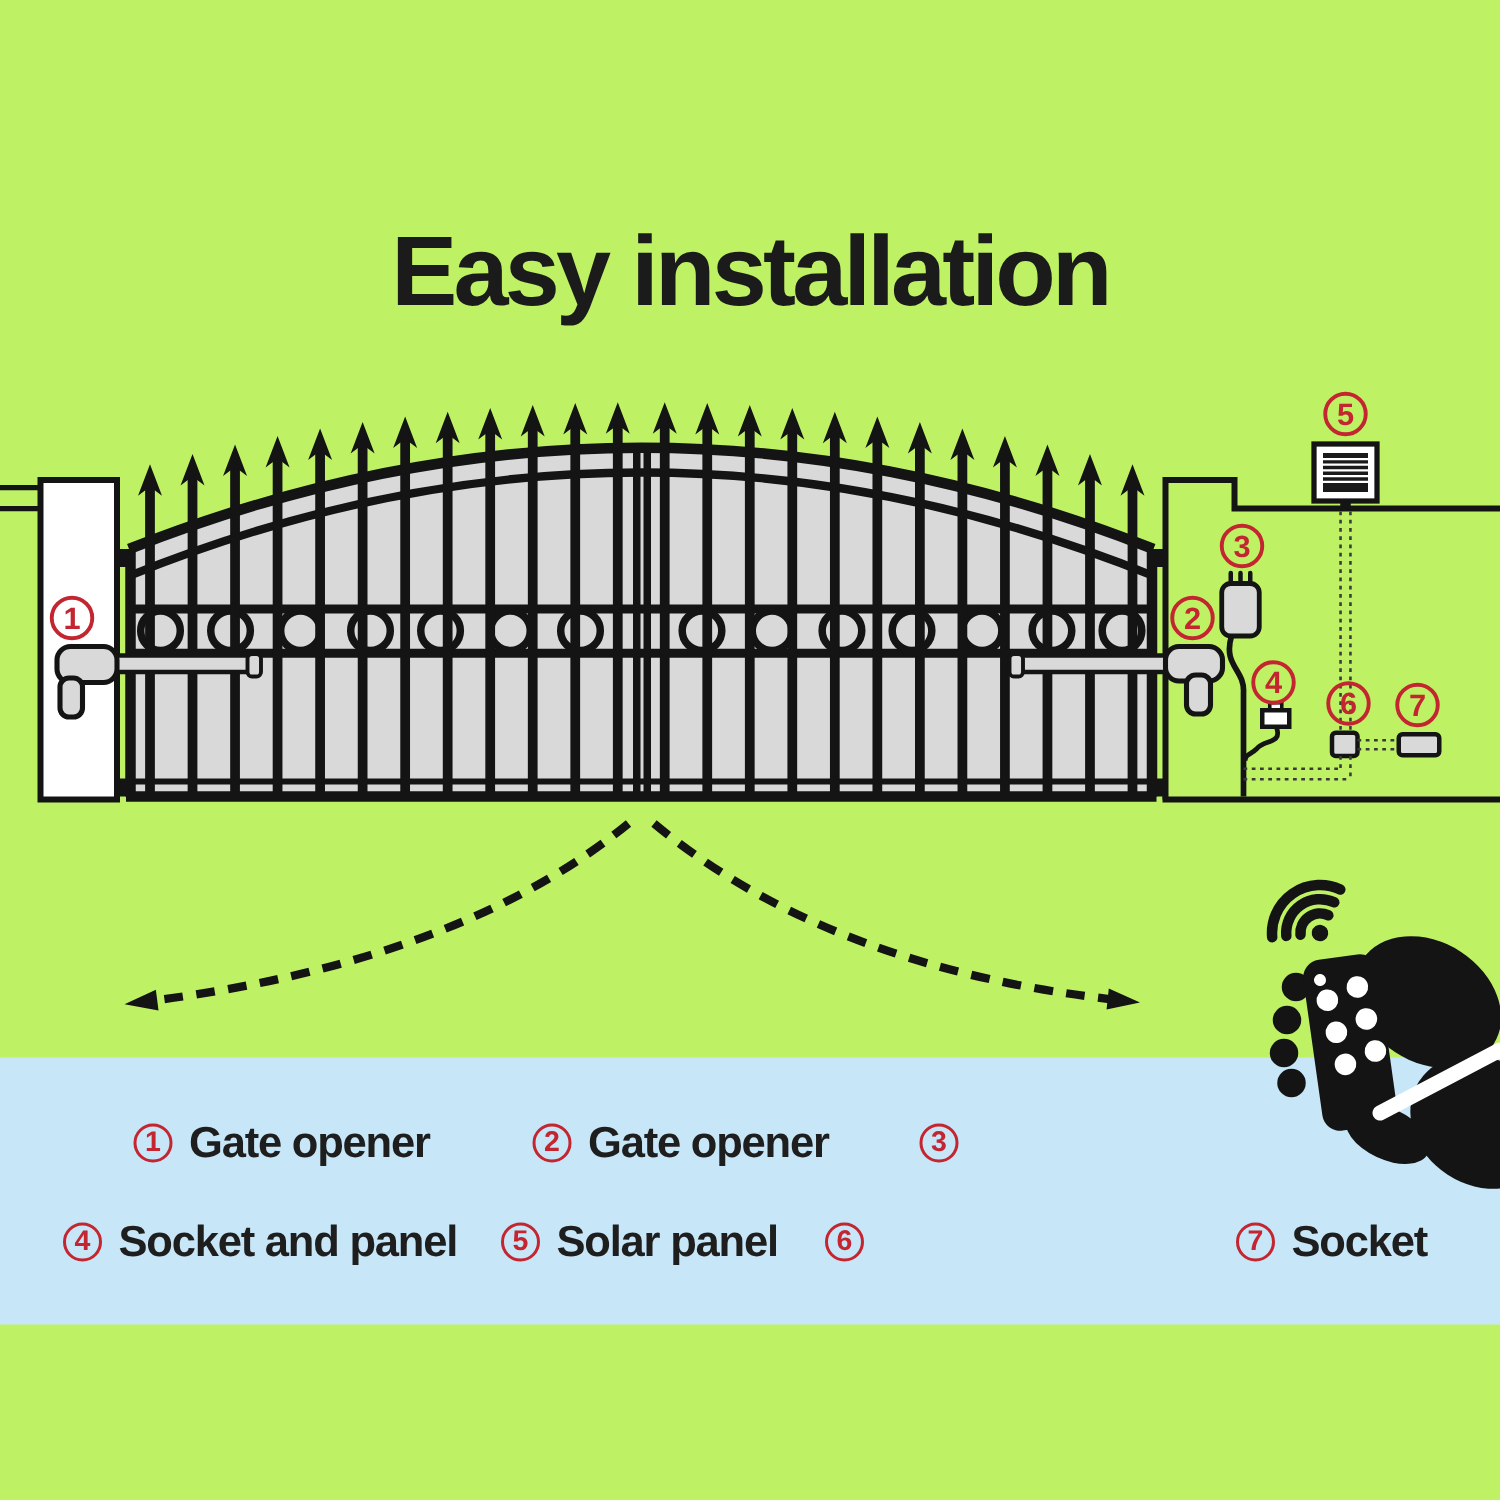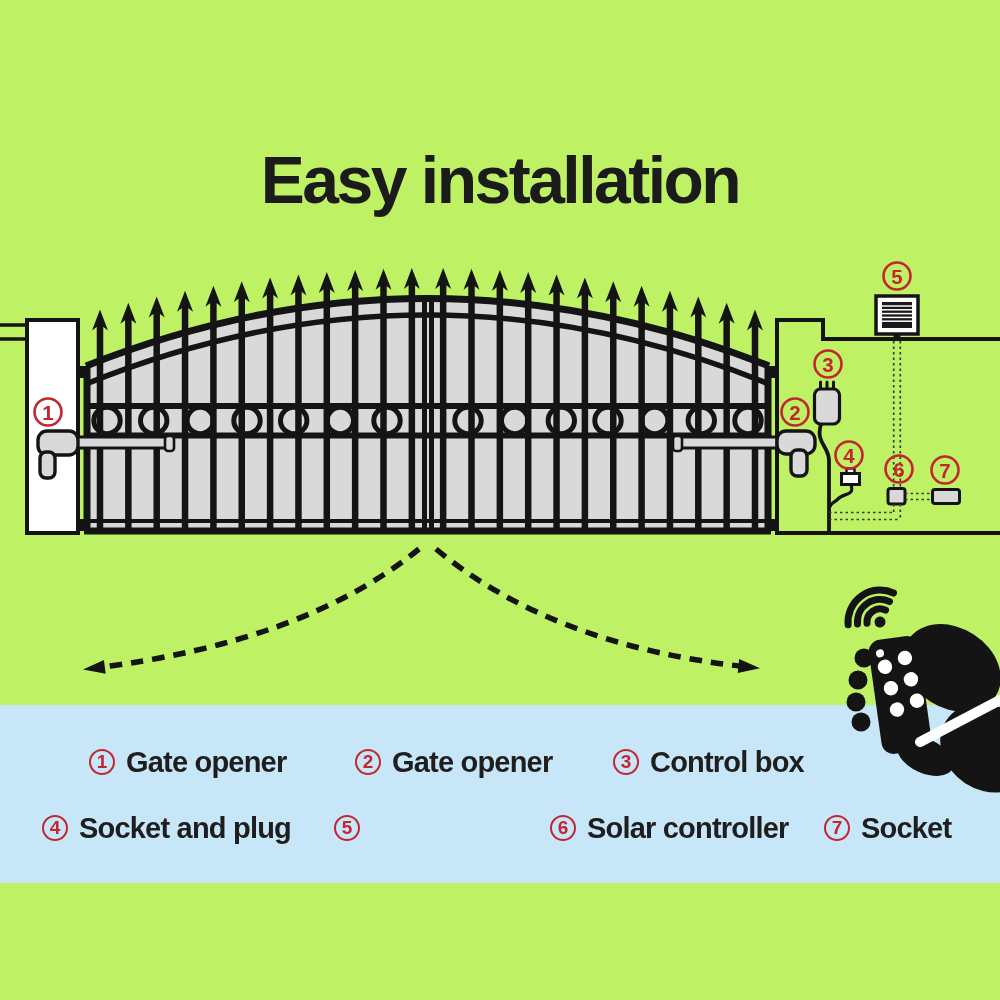--- a/index.html
+++ b/index.html
@@ -221,30 +221,29 @@
   <div class="legend-item li1">
     <span class="lnum" style="border: 2.5px solid rgb(195, 38, 48); color: rgb(195, 38, 48);">1</span>
     <span class="llabel">Gate opener</span>
   </div>
   <div class="legend-item li2">
     <span class="lnum" style="border: 2.5px solid rgb(195, 38, 48); color: rgb(195, 38, 48);">2</span>
     <span class="llabel">Gate opener</span>
   </div>
   <div class="legend-item li3">
     <span class="lnum" style="border: 2.5px solid rgb(195, 38, 48); color: rgb(195, 38, 48);">3</span>
-    <span class="llabel">Control box</span>
   </div>
   <div class="legend-item li4">
     <span class="lnum" style="border: 2.5px solid rgb(195, 38, 48); color: rgb(195, 38, 48);">4</span>
-    <span class="llabel">Socket and plug</span>
+    <span class="llabel">Socket and panel</span>
   </div>
   <div class="legend-item li5">
     <span class="lnum" style="border: 2.5px solid rgb(195, 38, 48); color: rgb(195, 38, 48);">5</span>
+    <span class="llabel">Solar panel</span>
   </div>
   <div class="legend-item li6">
     <span class="lnum" style="border: 2.5px solid rgb(195, 38, 48); color: rgb(195, 38, 48);">6</span>
-    <span class="llabel">Solar controller</span>
   </div>
   <div class="legend-item li7">
     <span class="lnum" style="border: 2.5px solid rgb(195, 38, 48); color: rgb(195, 38, 48);">7</span>
     <span class="llabel">Socket</span>
   </div>
 </div>
 
 </body></html>

